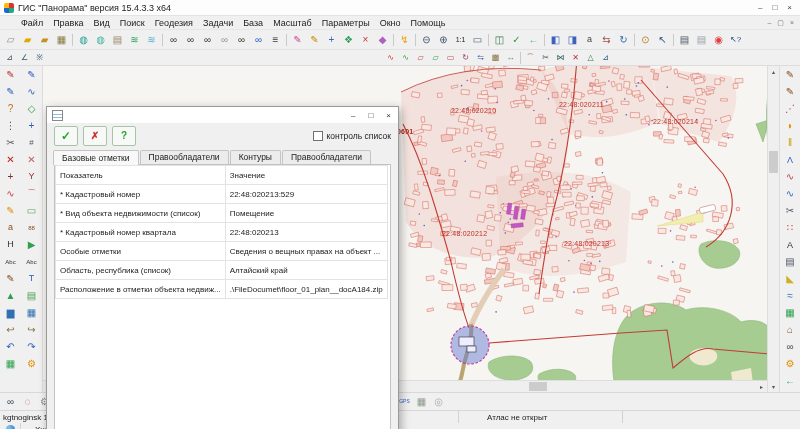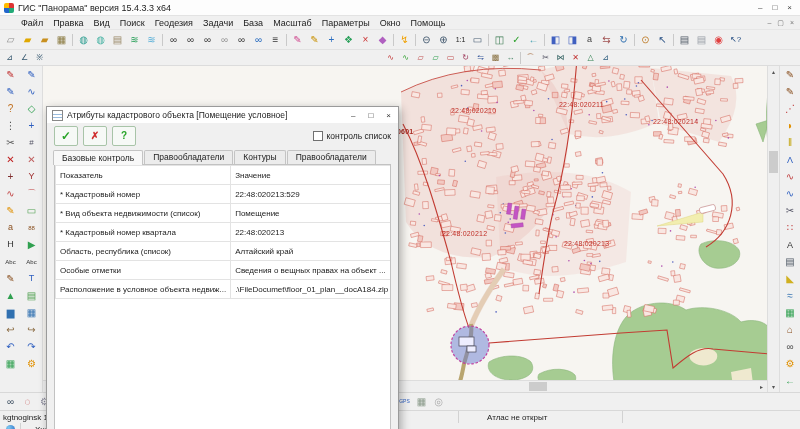--- a/index.html
+++ b/index.html
@@ -1005,38 +1005,37 @@
           <span style="color: rgb(224, 144, 0);">⚙</span>
         </div>
         <div class="icon">
           <span style="color: rgb(48, 160, 80);">←</span>
         </div>
       </div>
 
     <div class="dialog">
       <div class="dlg-title">
         <div class="dlg-icon"></div>
-        <span>Атрибуты кадастрового объекта [Помещение условное]</span>
         <div class="dlg-controls">
           <span>–</span>
           <span>□</span>
           <span>×</span>
         </div>
       </div>
       <div class="dlg-toolbar">
         <div class="dlg-btn" style="color:#28a428;font-size:12px">✓</div>
         <div class="dlg-btn" style="color:#d03030;font-size:10px">✗</div>
         <div class="dlg-btn" style="color:#28a428;font-size:10px">?</div>
         <div class="dlg-check">
           <div class="cb"></div>
           <span>контроль список</span>
         </div>
       </div>
       <div class="dlg-tabs" id="dlg-tabs">
-          <div class="tab active">Базовые контроль</div>
+          <div class="tab active">Базовые отметки</div>
           <div class="tab">Правообладатели</div>
           <div class="tab">Контуры</div>
           <div class="tab">Правообладатели</div>
         </div>
       <div class="dlg-body">
         <table class="attrs">
           <colgroup>
               <col style="width:134px">
               <col style="width:148px">
             </colgroup>
@@ -1051,29 +1050,29 @@
               </tr>
               <tr>
                 <td>* Вид объекта недвижимости (список)</td>
                 <td>Помещение</td>
               </tr>
               <tr>
                 <td>* Кадастровый номер квартала</td>
                 <td>22:48:020213</td>
               </tr>
               <tr>
+                <td>Особые отметки</td>
+                <td>Сведения о вещных правах на объект ...</td>
+              </tr>
+              <tr>
                 <td>Область, республика (список)</td>
                 <td>Алтайский край</td>
               </tr>
               <tr>
-                <td>Особые отметки</td>
-                <td>Сведения о вещных правах на объект ...</td>
-              </tr>
-              <tr>
-                <td>Расположение в условное объекта недвиж...</td>
+                <td>Расположение в отметки объекта недвиж...</td>
                 <td>.\FileDocumet\floor_01_plan__docA184.zip</td>
               </tr>
             </tbody>
         </table>
       </div>
 
     </div>
   </div>
 
   <div class="tbbottom">

